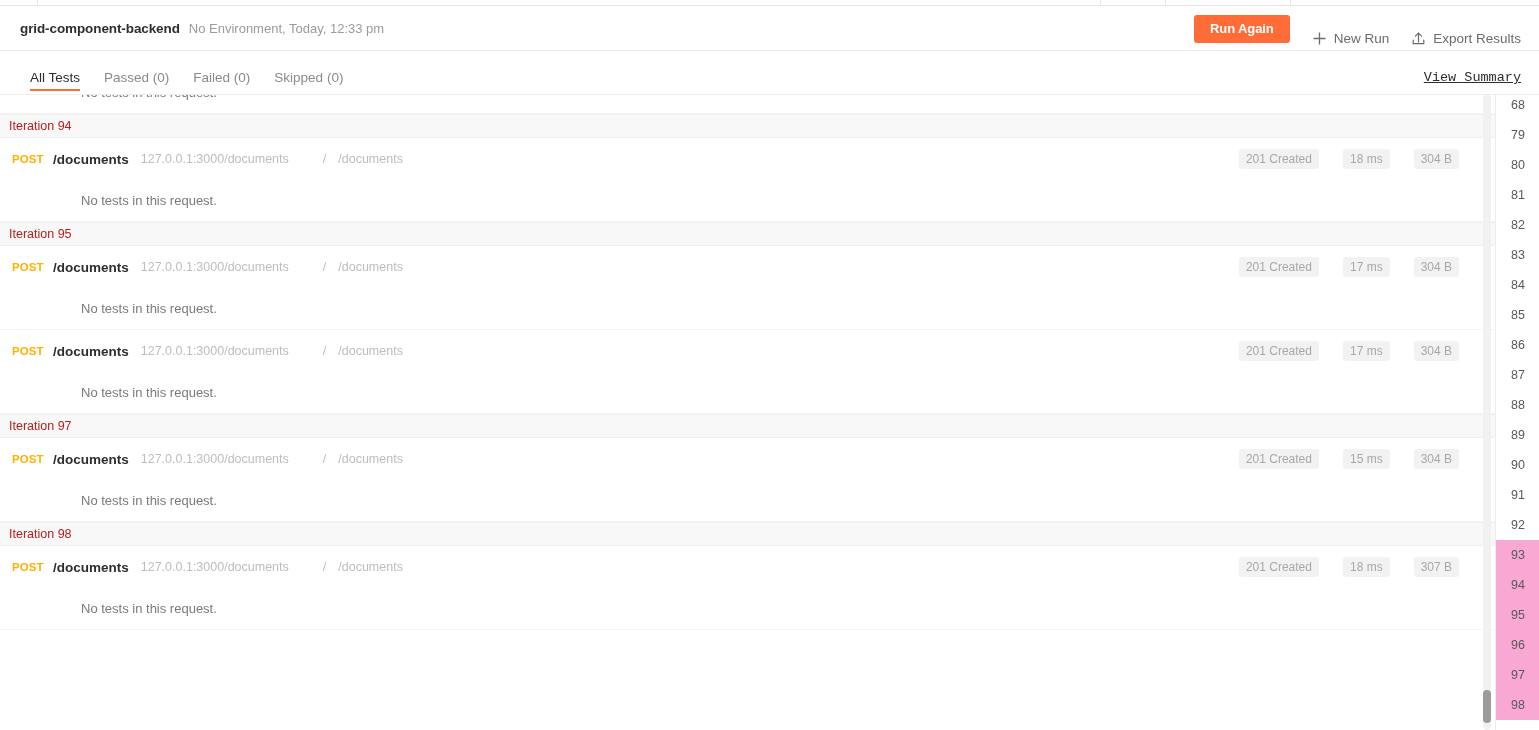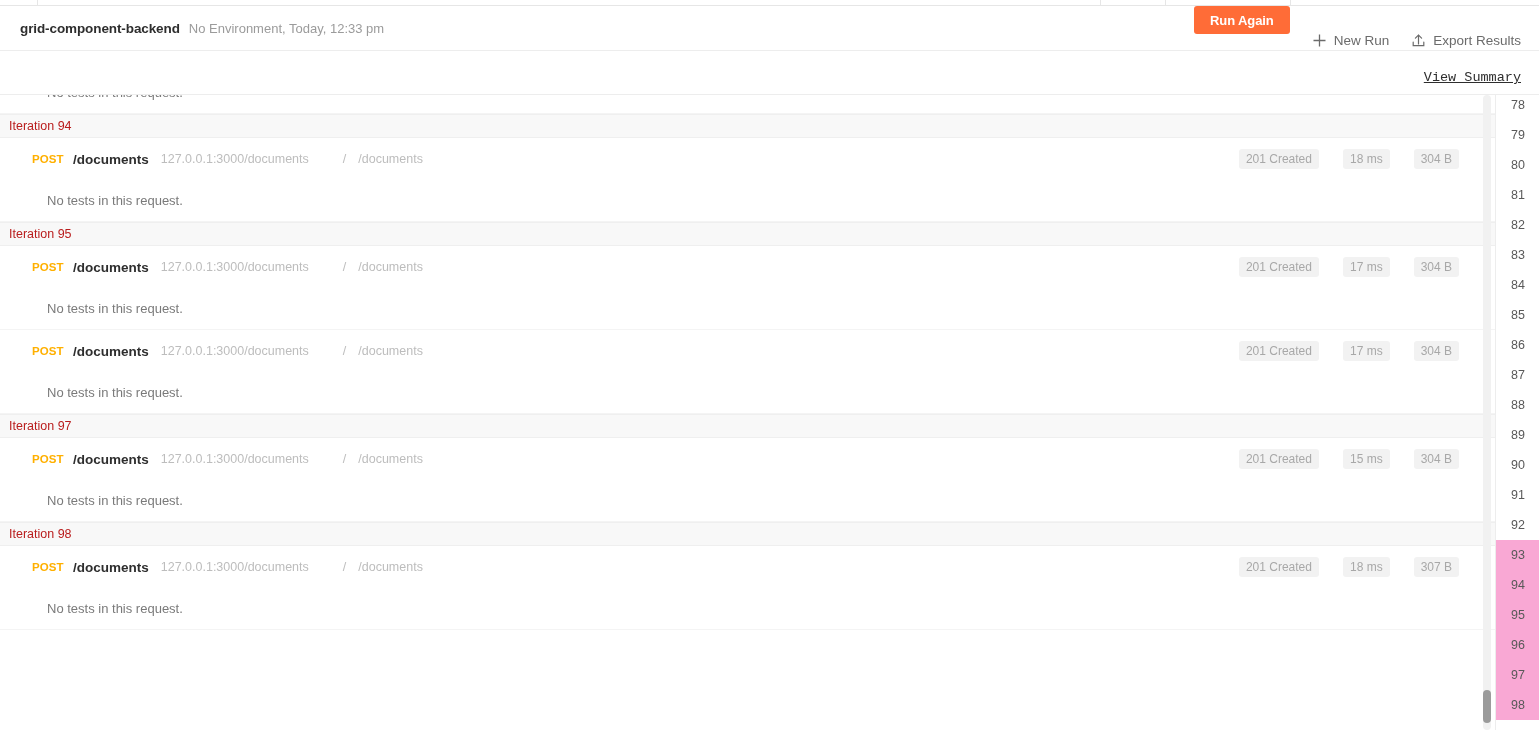--- a/index.html
+++ b/index.html
@@ -43,21 +43,21 @@
   }
   #run-name {
     font-size: 13.5px; font-weight: bold; color: #2e2e2e;
     letter-spacing: -0.1px;
   }
   #run-meta { font-size: 13px; color: #9b9b9b; }
 
   #run-actions {
     position: absolute;
     right: 18px; top: 0; height: 45px;
-    display: flex; gap: 0;
+    display: flex; align-items: center; gap: 0;
   }
   #run-again-button {
     background: #ff6c37; color: #ffffff;
     font-size: 13px; font-weight: bold;
     border: none; border-radius: 3px;
     height: 28px; padding: 0 16px;
     cursor: pointer; font-family: inherit;
     letter-spacing: -0.1px;
   }
   .hdr-action {
@@ -125,21 +125,21 @@
     border-bottom: 1px solid #efefef;
     display: flex; align-items: center;
     padding-left: 9px;
     font-size: 12.5px; color: #b91c1c;
   }
 
   .request-row {
     position: relative;
     height: 42px;
     display: flex; align-items: center;
-    padding-left: 32px;
+    padding-left: 12px;
   }
   .method {
     font-size: 11.5px; font-weight: bold; color: #ffb000;
     letter-spacing: 0.1px;
     min-width: 38px;
   }
   .req-name {
     font-size: 13.5px; font-weight: bold; color: #2e2e2e;
     margin-left: 3px;
   }
@@ -159,21 +159,21 @@
     font-size: 12px; color: #a8a8a8;
     background: #f2f2f2;
     border-radius: 3px;
     padding: 3px 7px;
     white-space: nowrap;
   }
 
   .tests-row {
     height: 42px;
     display: flex; align-items: center;
-    padding-left: 47px;
+    padding-left: 81px;
     font-size: 13px; color: #7a7a7a;
     border-bottom: 1px solid #f4f4f4;
   }
 
   
   #main-scrollbar {
     position: absolute;
     left: 1483px; top: 95px;
     width: 8px; height: 635px;
     background: #f1f1f1;
@@ -244,20 +244,26 @@
           <path d="M7.5 11.0 L7.5 2.2" stroke="#6b6b6b" stroke-width="1.2" fill="none" stroke-linecap="round"></path>
           <path d="M4.4 5.2 L7.5 2.1 L10.6 5.2" stroke="#6b6b6b" stroke-width="1.2" fill="none" stroke-linecap="round" stroke-linejoin="round"></path>
         </svg>
       </span>
       <span>Export Results</span>
     </button>
   </div>
 </div>
 
 <div id="tabs-bar">
+  <div id="tabs">
+      <button class="tab active">All Tests</button>
+      <button class="tab">Passed (0)</button>
+      <button class="tab">Failed (0)</button>
+      <button class="tab">Skipped (0)</button>
+    </div>
   <span id="view-summary">View Summary</span>
 </div>
 
 <div id="results-pane">
   <div id="results-list">
 
     <div class="tests-row">No tests in this request.</div>
   <div class="iteration-block">
         <div class="iteration-header">
           <span>Iteration 94</span>
@@ -347,21 +353,21 @@
       </div>
     </div>
 </div>
 
 <div id="main-scrollbar">
   <div id="main-scrollbar-thumb"></div>
 </div>
 
 <div id="iteration-rail">
   <div id="rail-list">
-      <div class="rail-item">78</div>
+      <div class="rail-item">68</div>
       <div class="rail-item">79</div>
       <div class="rail-item">80</div>
       <div class="rail-item">81</div>
       <div class="rail-item">82</div>
       <div class="rail-item">83</div>
       <div class="rail-item">84</div>
       <div class="rail-item">85</div>
       <div class="rail-item">86</div>
       <div class="rail-item">87</div>
       <div class="rail-item">88</div>

